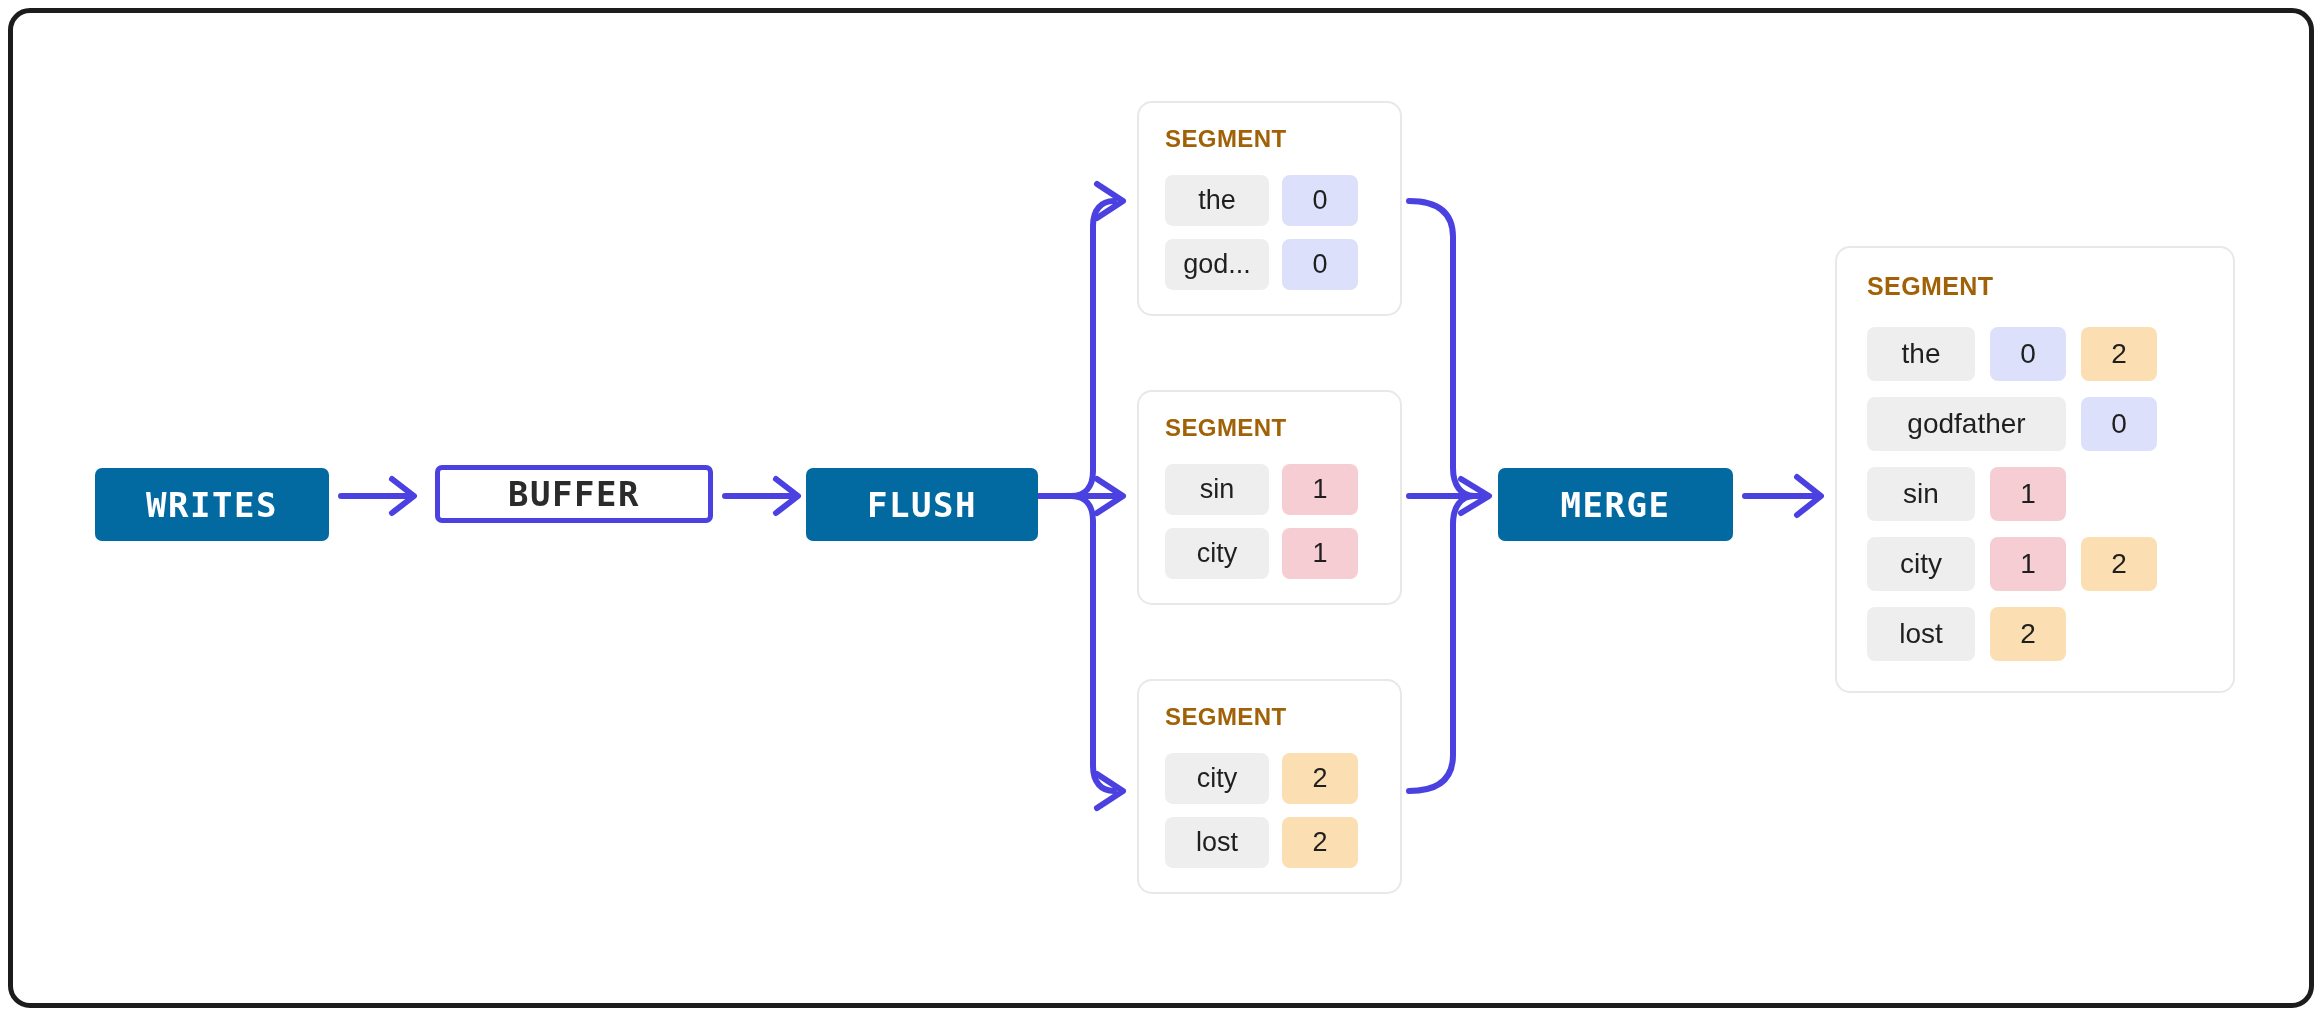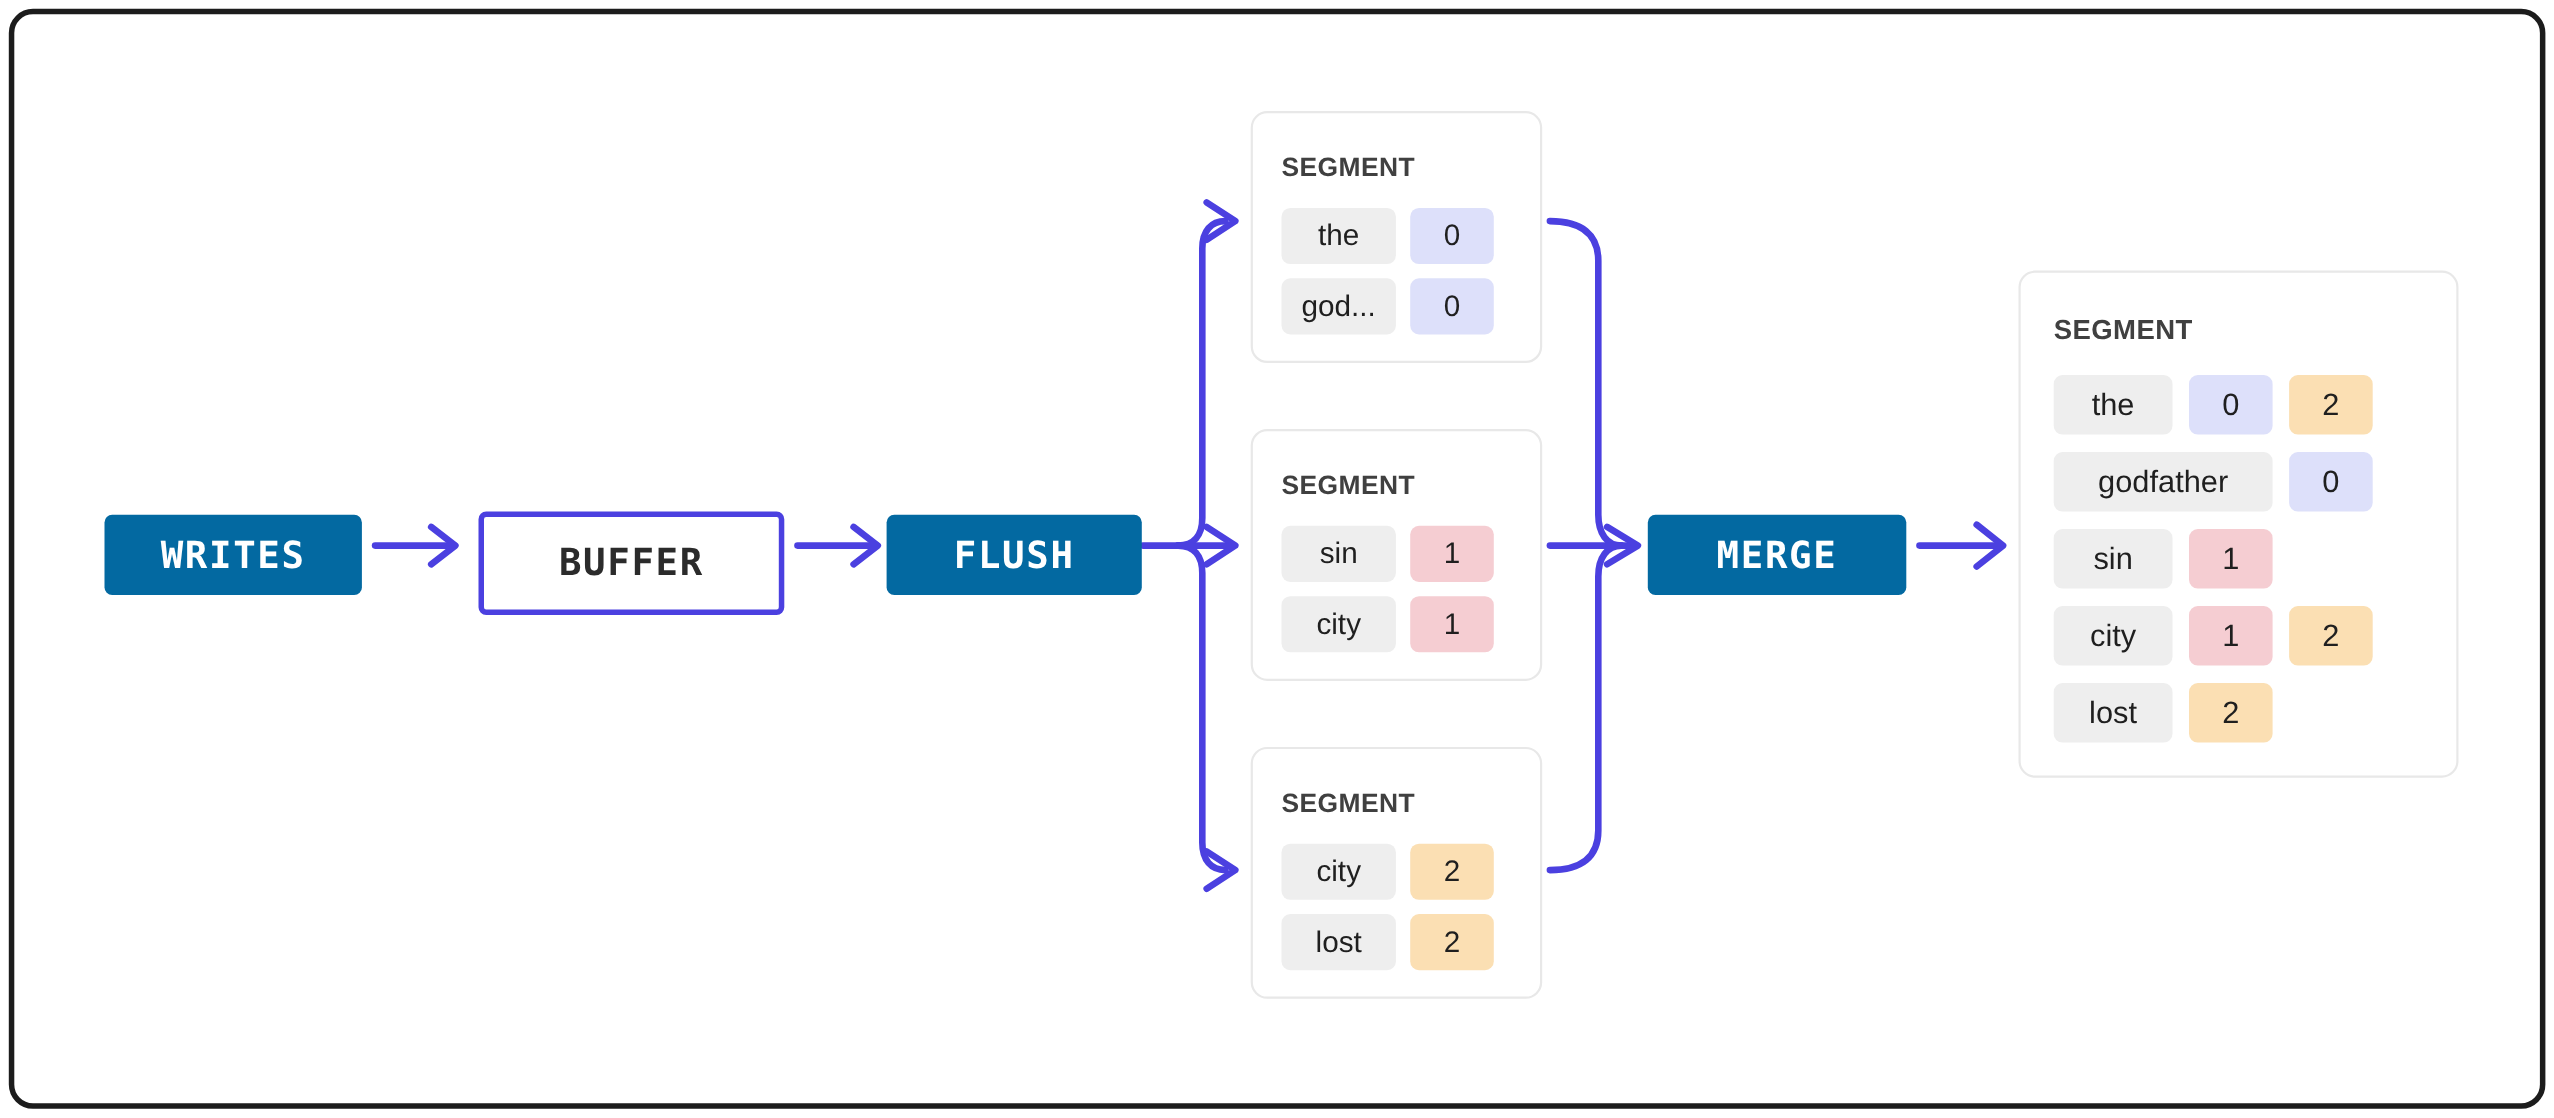--- a/index.html
+++ b/index.html
@@ -51,40 +51,39 @@
     background: #0369a1;
     color: #ffffff;
   }
   .stage.outlined {
     background: #ffffff;
     color: #2b2b2b;
     border: 5px solid #4b40e0;
   }
 
   #stage-writes { left: 82px;  top: 455px; width: 234px; height: 73px; }
-  #stage-buffer { left: 422px; top: 452px; width: 278px; height: 94px; }
+  #stage-buffer { left: 422px; top: 452px; width: 278px; height: 58px; }
   #stage-flush  { left: 793px; top: 455px; width: 232px; height: 73px; }
   #stage-merge  { left: 1485px; top: 455px; width: 235px; height: 73px; }
 
   
   .segment-card {
     position: absolute;
     background: #ffffff;
     border: 2px solid #e8e8e8;
     border-radius: 15px;
     padding: 22px 26px 24px 26px;
   }
   .segment-title {
     font-family: "Liberation Sans", sans-serif;
     font-weight: bold;
     font-size: 24px;
-    color: #404040;
+    color: #a16207;
     letter-spacing: 0.4px;
     margin-bottom: 22px;
-    margin-top: 14px;
   }
   .seg-rows { display: flex; flex-direction: column; gap: 13px; }
   .seg-row  { display: flex; align-items: center; gap: 13px; }
 
   .cell {
     height: 51px;
     border-radius: 8px;
     display: flex;
     align-items: center;
     justify-content: center;

